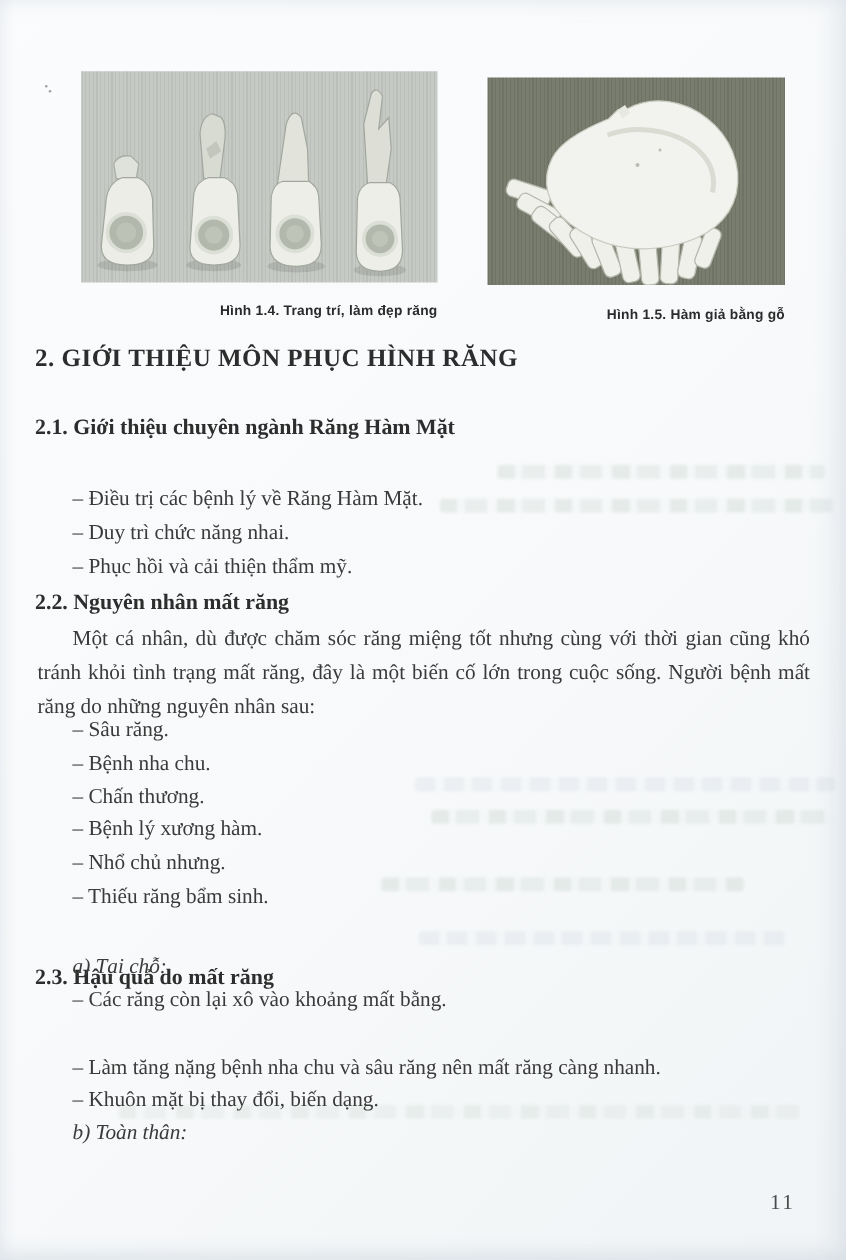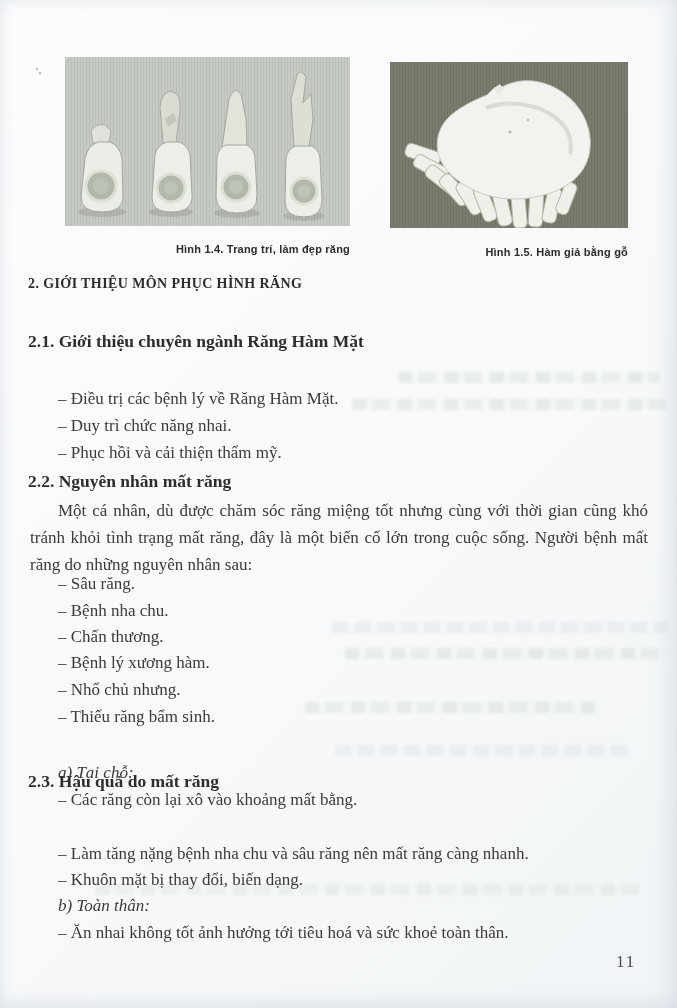--- a/index.html
+++ b/index.html
@@ -28,21 +28,21 @@
   }
   .caption{
     position:absolute;width:100%;text-align:right;
     font-family:"Liberation Sans", sans-serif;
     font-weight:bold;font-size:11px;color:#2b2b2b;
     letter-spacing:.2px;
   }
   
   .h2{
     position:absolute;left:28px;
-    font-weight:bold;font-size:14px;letter-spacing:.4px;color:#2d2d2d;
+    font-weight:bold;font-size:20px;letter-spacing:.4px;color:#2d2d2d;
     white-space:nowrap;
   }
   .h3{
     position:absolute;left:28px;
     font-weight:bold;font-size:17.5px;color:#2d2d2d;
     white-space:nowrap;
   }
   .para{
     position:absolute;left:30px;width:618px;
     font-size:17px;line-height:27px;text-indent:28px;
@@ -174,17 +174,16 @@
   <div class="ln" style="top:653px;">– Bệnh lý xương hàm.</div>
   <div class="ln" style="top:680px;">– Nhổ chủ nhưng.</div>
   <div class="ln" style="top:707px;">– Thiếu răng bẩm sinh.</div>
 
   <div class="h3" style="top:735px;margin-top:36px;">2.3. Hậu quả do mất răng</div>
   <div class="ln sub" style="top:763px;font-style:italic;">a) Tại chỗ:</div>
   <div class="ln" style="top:790px;">– Các răng còn lại xô vào khoảng mất bằng.</div>
   <div class="ln" style="top:844px;">– Làm tăng nặng bệnh nha chu và sâu răng nên mất răng càng nhanh.</div>
   <div class="ln" style="top:870px;">– Khuôn mặt bị thay đổi, biến dạng.</div>
   <div class="ln sub" style="top:896px;">b) Toàn thân:</div>
-  <div class="ln" style="top:923px;">– Ăn nhai không tốt ảnh hưởng tới tiêu hoá và sức khoẻ toàn thân.</div>
 
   <div class="pageno">11</div>
 
 </div>
 
 </body></html>

